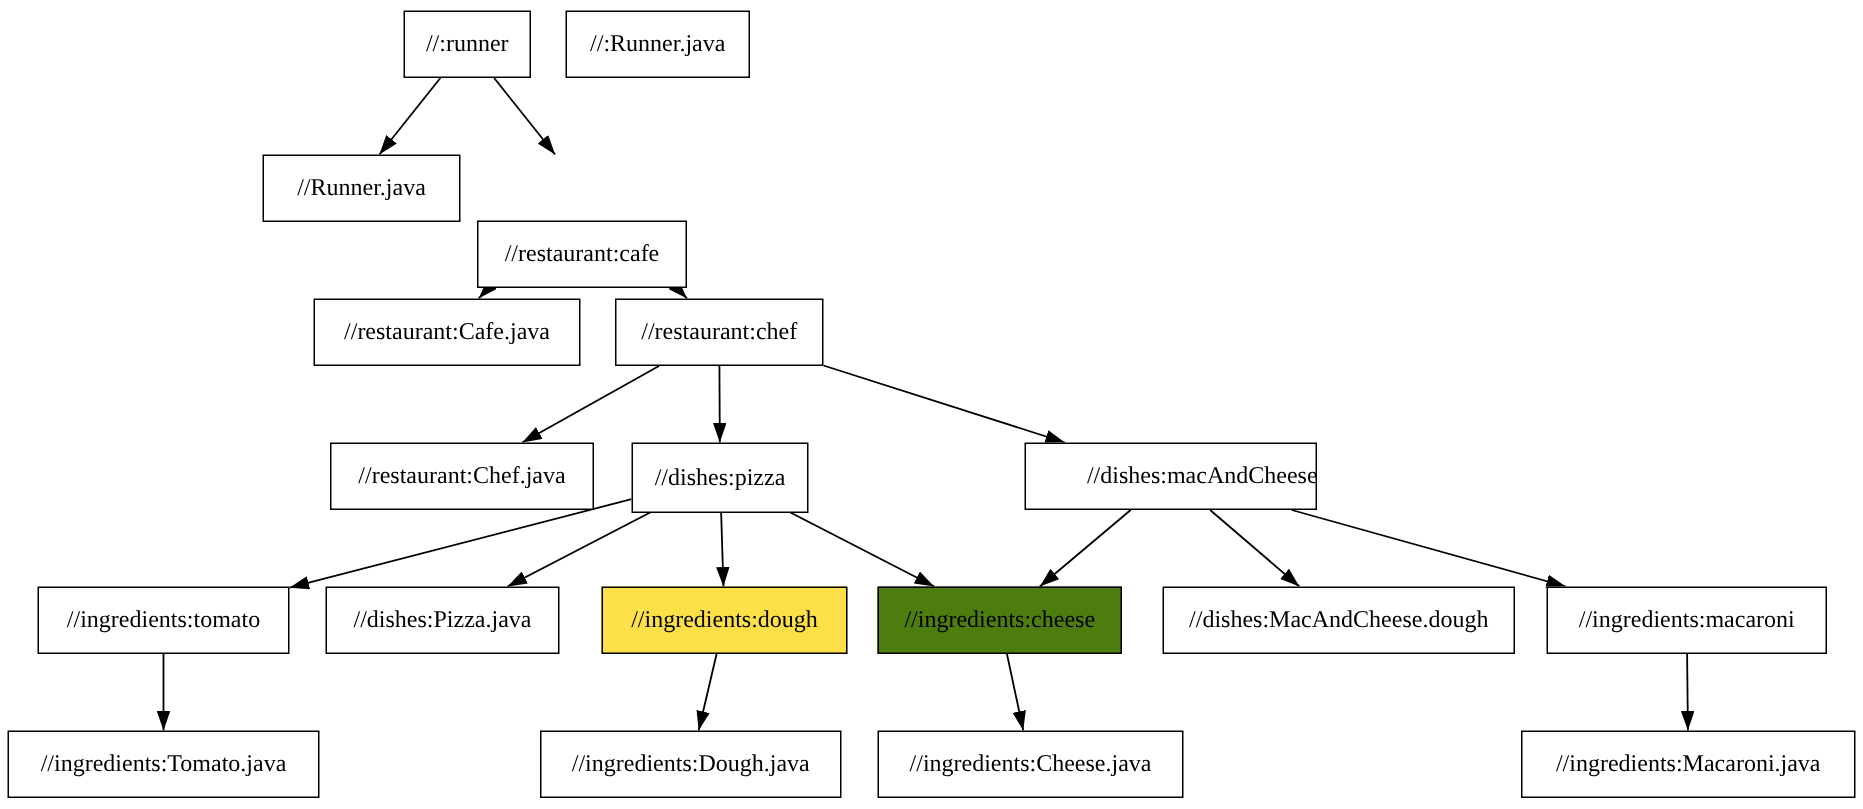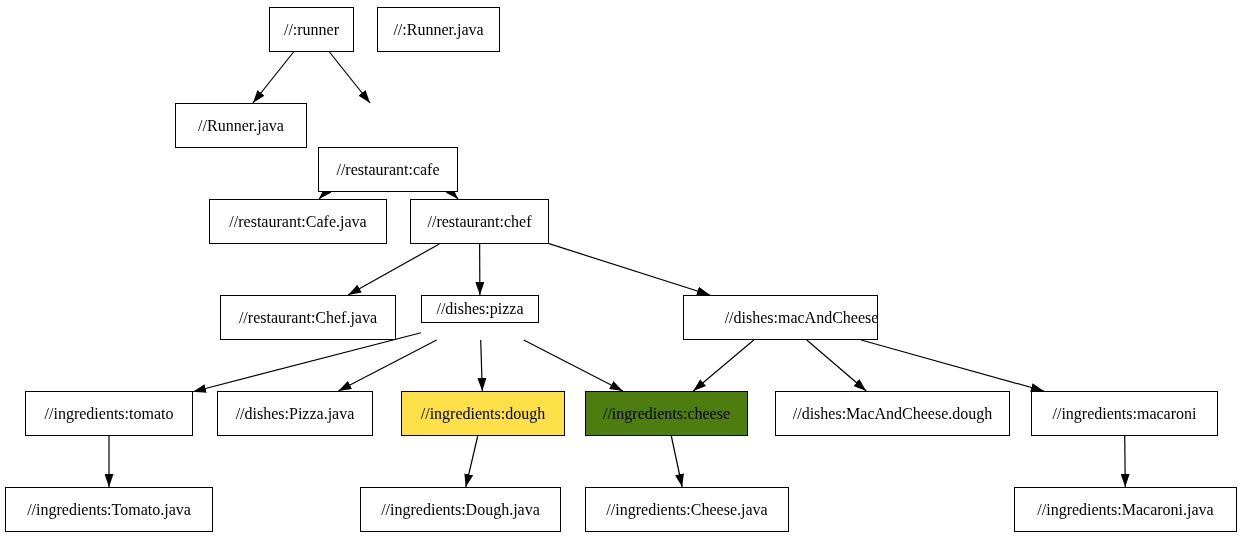--- a/index.html
+++ b/index.html
@@ -70,21 +70,21 @@
       <line class="edge" x1="671.3046875" y1="436" x2="682.1953125" y2="487" stroke="#000000" marker-end="url(#arrowhead)"></line>
       <line class="edge" x1="1124.734375" y1="436" x2="1125.265625" y2="487" stroke="#000000" marker-end="url(#arrowhead)"></line>
     </svg>
 <div class="node" style="left: 269px; top: 7px; width: 85px; height: 45px; border-color: rgb(0, 0, 0); background: rgb(255, 255, 255); color: rgb(0, 0, 0);">//:runner</div>
     <div class="node" style="left: 377px; top: 7px; width: 123px; height: 45px; border-color: rgb(0, 0, 0); background: rgb(255, 255, 255); color: rgb(0, 0, 0);">//:Runner.java</div>
     <div class="node" style="left: 175px; top: 103px; width: 132px; height: 45px; border-color: rgb(0, 0, 0); background: rgb(255, 255, 255); color: rgb(0, 0, 0);">//Runner.java</div>
     <div class="node" style="left: 318px; top: 103px; width: 140px; height: 45px; border-color: rgb(0, 0, 0); background: rgb(255, 255, 255); color: rgb(0, 0, 0); margin-top: 44px;">//restaurant:cafe</div>
     <div class="node" style="left: 209px; top: 199px; width: 178px; height: 45px; border-color: rgb(0, 0, 0); background: rgb(255, 255, 255); color: rgb(0, 0, 0);">//restaurant:Cafe.java</div>
     <div class="node" style="left: 410px; top: 199px; width: 139px; height: 45px; border-color: rgb(0, 0, 0); background: rgb(255, 255, 255); color: rgb(0, 0, 0);">//restaurant:chef</div>
     <div class="node" style="left: 220px; top: 295px; width: 176px; height: 45px; border-color: rgb(0, 0, 0); background: rgb(255, 255, 255); color: rgb(0, 0, 0);">//restaurant:Chef.java</div>
-    <div class="node" style="left: 421px; top: 295px; width: 118px; height: 28px; border-color: rgb(0, 0, 0); background: rgb(255, 255, 255); color: rgb(0, 0, 0);">//dishes:pizza</div>
+    <div class="node" style="left: 421px; top: 295px; width: 118px; height: 47px; border-color: rgb(0, 0, 0); background: rgb(255, 255, 255); color: rgb(0, 0, 0);">//dishes:pizza</div>
     <div class="node" style="left: 683px; top: 295px; width: 195px; height: 45px; border-color: rgb(0, 0, 0); background: rgb(255, 255, 255); color: rgb(0, 0, 0); padding-left: 42px;">//dishes:macAndCheese</div>
     <div class="node" style="left: 25px; top: 391px; width: 168px; height: 45px; border-color: rgb(0, 0, 0); background: rgb(255, 255, 255); color: rgb(0, 0, 0);">//ingredients:tomato</div>
     <div class="node" style="left: 217px; top: 391px; width: 156px; height: 45px; border-color: rgb(0, 0, 0); background: rgb(255, 255, 255); color: rgb(0, 0, 0);">//dishes:Pizza.java</div>
     <div class="node" style="left: 401px; top: 391px; width: 164px; height: 45px; border-color: rgb(0, 0, 0); background: #fde047; color: rgb(0, 0, 0);">//ingredients:dough</div>
     <div class="node" style="left: 585px; top: 391px; width: 163px; height: 45px; border-color: rgb(0, 0, 0); background: #4d7c0f; color: rgb(0, 0, 0);">//ingredients:cheese</div>
     <div class="node" style="left: 775px; top: 391px; width: 235px; height: 45px; border-color: rgb(0, 0, 0); background: rgb(255, 255, 255); color: rgb(0, 0, 0);">//dishes:MacAndCheese.dough</div>
     <div class="node" style="left: 1031px; top: 391px; width: 187px; height: 45px; border-color: rgb(0, 0, 0); background: rgb(255, 255, 255); color: rgb(0, 0, 0);">//ingredients:macaroni</div>
     <div class="node" style="left: 5px; top: 487px; width: 208px; height: 45px; border-color: rgb(0, 0, 0); background: rgb(255, 255, 255); color: rgb(0, 0, 0);">//ingredients:Tomato.java</div>
     <div class="node" style="left: 360px; top: 487px; width: 201px; height: 45px; border-color: rgb(0, 0, 0); background: rgb(255, 255, 255); color: rgb(0, 0, 0);">//ingredients:Dough.java</div>
     <div class="node" style="left: 585px; top: 487px; width: 204px; height: 45px; border-color: rgb(0, 0, 0); background: rgb(255, 255, 255); color: rgb(0, 0, 0);">//ingredients:Cheese.java</div>

